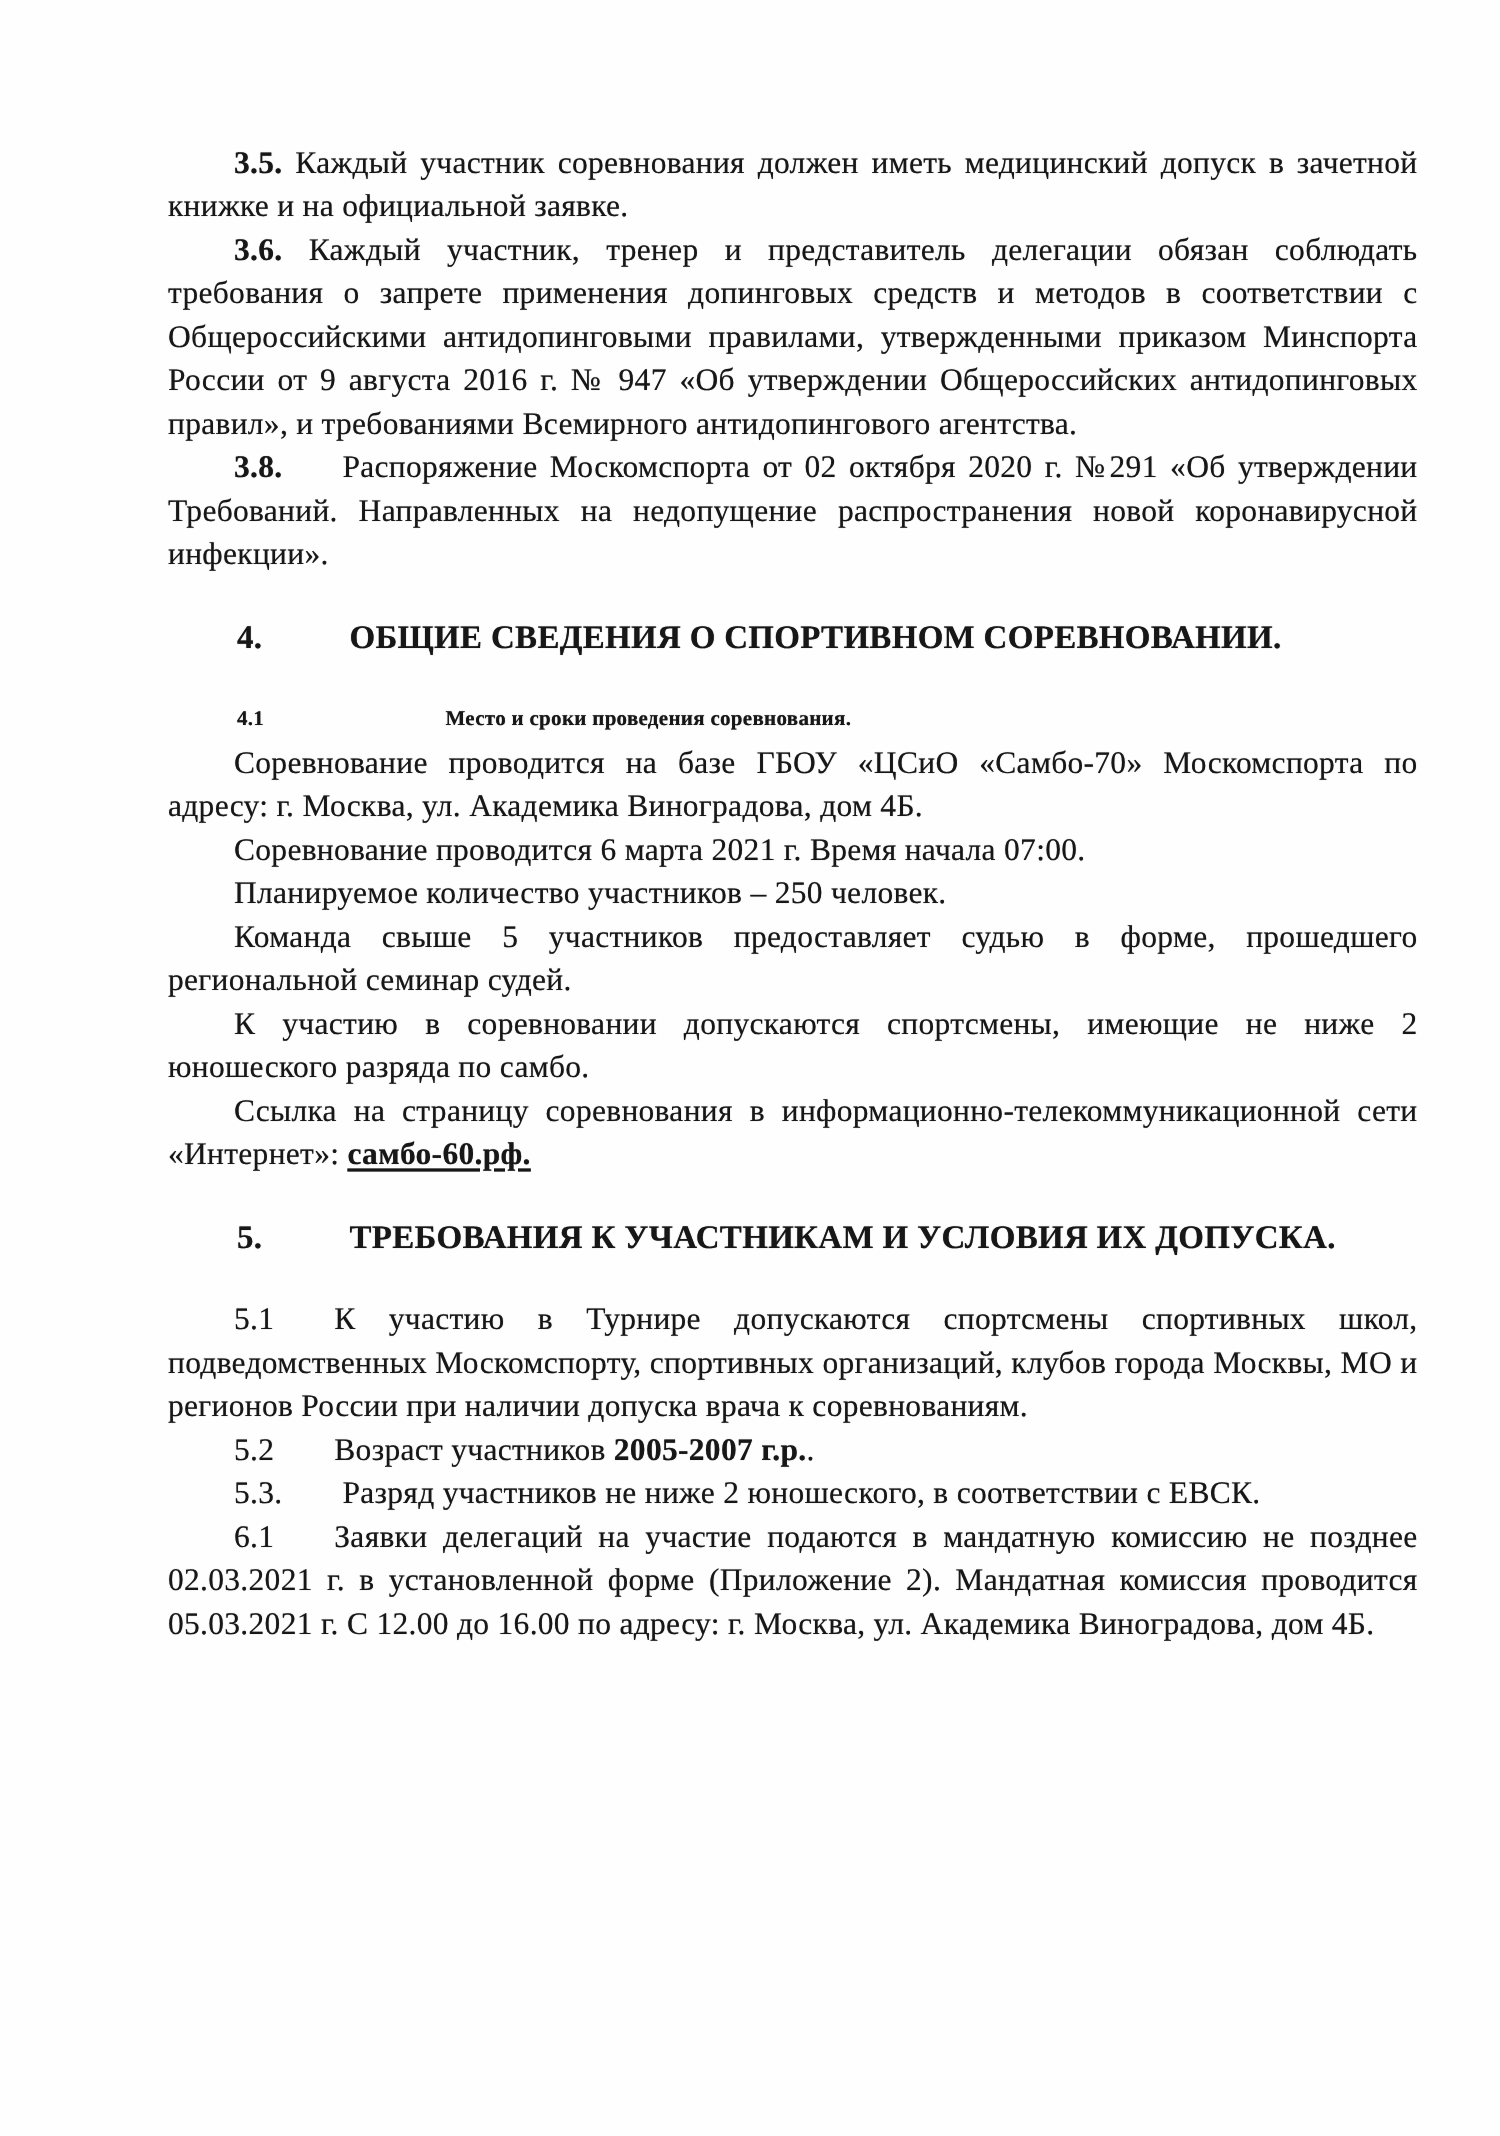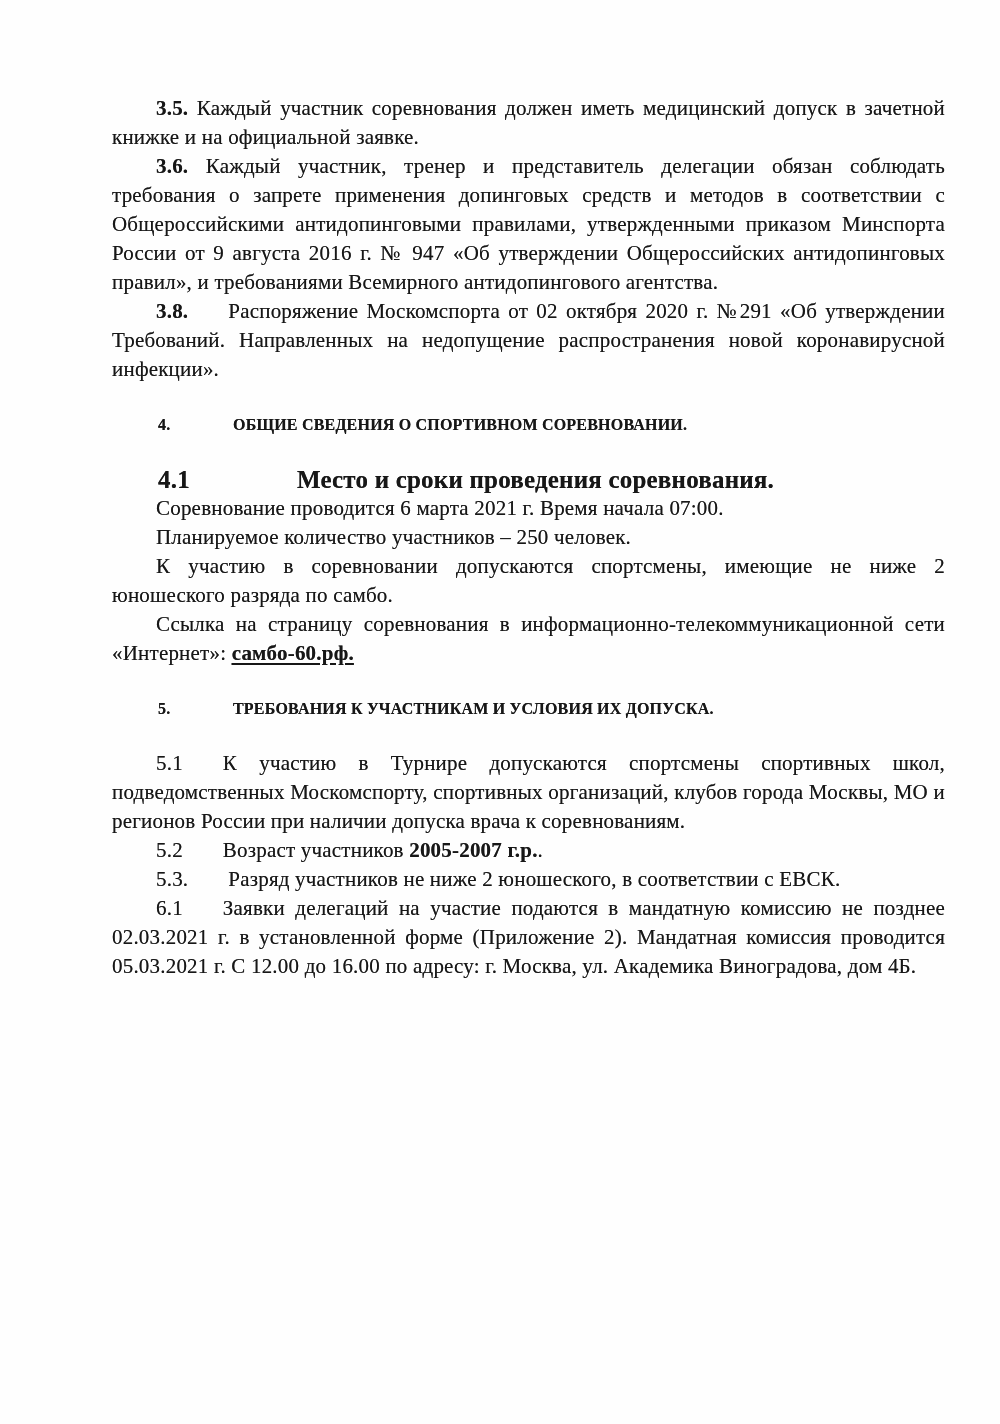--- a/index.html
+++ b/index.html
@@ -28,54 +28,56 @@
     text-align: justify;
     text-indent: 44px;
     letter-spacing: 0.2px;
     margin: 0;
     text-shadow: 0 0 0.55px rgba(10,10,10,0.6);
   }
   .b { font-weight: bold; }
   .u { text-decoration: underline; text-underline-offset: 3px; }
   .tab { display: inline-block; width: 40px; }
   .heading {
-    font-size: 16px;
+    font-size: 22px;
     line-height: 29px;
     font-weight: bold;
     padding-left: 46px;
     margin: 26px 0;
     letter-spacing: 0.2px;
     text-shadow: 0 0 0.55px rgba(10,10,10,0.7);
     white-space: nowrap;
   }
   .heading .hnum { display: inline-block; width: 75px; font-weight: bold; }
   .subheading {
-    font-size: 25px;
+    font-size: 14px;
     line-height: 29px;
     font-weight: bold;
     padding-left: 46px;
     margin: 26px 0 0 0;
     letter-spacing: 0.2px;
     text-shadow: 0 0 0.55px rgba(10,10,10,0.7);
     white-space: nowrap;
   }
   .subheading .hnum { display: inline-block; width: 139px; font-weight: bold; }
 </style>
 </head>
 <body>
 
 <div class="page">
   <div class="doc-body">
       <div class="para"><span class="b">3.5.</span><span> Каждый участник соревнования должен иметь медицинский допуск в зачетной книжке и на официальной заявке.</span></div>
       <div class="para"><span class="b">3.6.</span><span> Каждый участник, тренер и представитель делегации обязан соблюдать требования о запрете применения допинговых средств и методов в соответствии с Общероссийскими антидопинговыми правилами, утвержденными приказом Минспорта России от 9 августа 2016 г. № 947 «Об утверждении Общероссийских антидопинговых правил», и требованиями Всемирного антидопингового агентства.</span></div>
       <div class="para"><span class="b">3.8.</span><span class="tab"></span><span>Распоряжение Москомспорта от 02 октября 2020 г. №291 «Об утверждении Требований. Направленных на недопущение распространения новой коронавирусной инфекции».</span></div>
       <div class="heading"><span class="hnum">4.</span><span>ОБЩИЕ СВЕДЕНИЯ О СПОРТИВНОМ СОРЕВНОВАНИИ.</span></div>
       <div class="subheading"><span class="hnum">4.1</span><span>Место и сроки проведения соревнования.</span></div>
+      <div class="para"><span>Соревнование проводится на базе ГБОУ «ЦСиО «Самбо-70» Москомспорта по адресу: г. Москва, ул. Академика Виноградова, дом 4Б.</span></div>
       <div class="para"><span>Соревнование проводится 6 марта 2021 г. Время начала 07:00.</span></div>
       <div class="para"><span>Планируемое количество участников – 250 человек.</span></div>
+      <div class="para"><span>Команда свыше 5 участников предоставляет судью в форме, прошедшего региональной семинар судей.</span></div>
       <div class="para"><span>К участию в соревновании допускаются спортсмены, имеющие не ниже 2 юношеского разряда по самбо.</span></div>
       <div class="para"><span>Ссылка на страницу соревнования в информационно-телекоммуникационной сети «Интернет»: </span><span class="b u">самбо-60.рф.</span></div>
       <div class="heading"><span class="hnum">5.</span><span>ТРЕБОВАНИЯ К УЧАСТНИКАМ И УСЛОВИЯ ИХ ДОПУСКА.</span></div>
       <div class="para"><span>5.1</span><span class="tab"></span><span>К участию в Турнире допускаются спортсмены спортивных школ, подведомственных Москомспорту, спортивных организаций, клубов города Москвы, МО и регионов России при наличии допуска врача к соревнованиям.</span></div>
       <div class="para"><span>5.2</span><span class="tab"></span><span>Возраст участников </span><span class="b">2005-2007 г.р.</span><span>.</span></div>
       <div class="para"><span>5.3.</span><span class="tab"></span><span>Разряд участников не ниже 2 юношеского, в соответствии с ЕВСК.</span></div>
       <div class="para"><span>6.1</span><span class="tab"></span><span>Заявки делегаций на участие подаются в мандатную комиссию не позднее 02.03.2021 г. в установленной форме (Приложение 2). Мандатная комиссия проводится 05.03.2021 г. С 12.00 до 16.00 по адресу: г. Москва, ул. Академика Виноградова, дом 4Б.</span></div>
     </div>
 </div>
 

